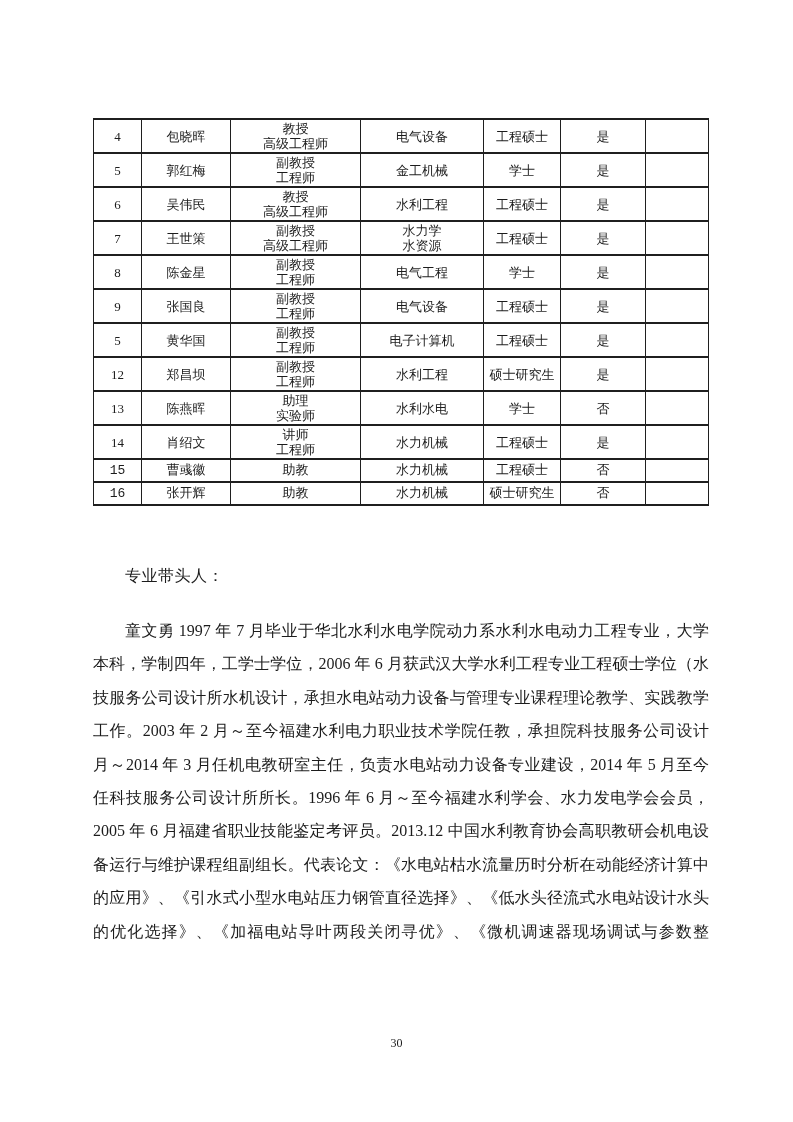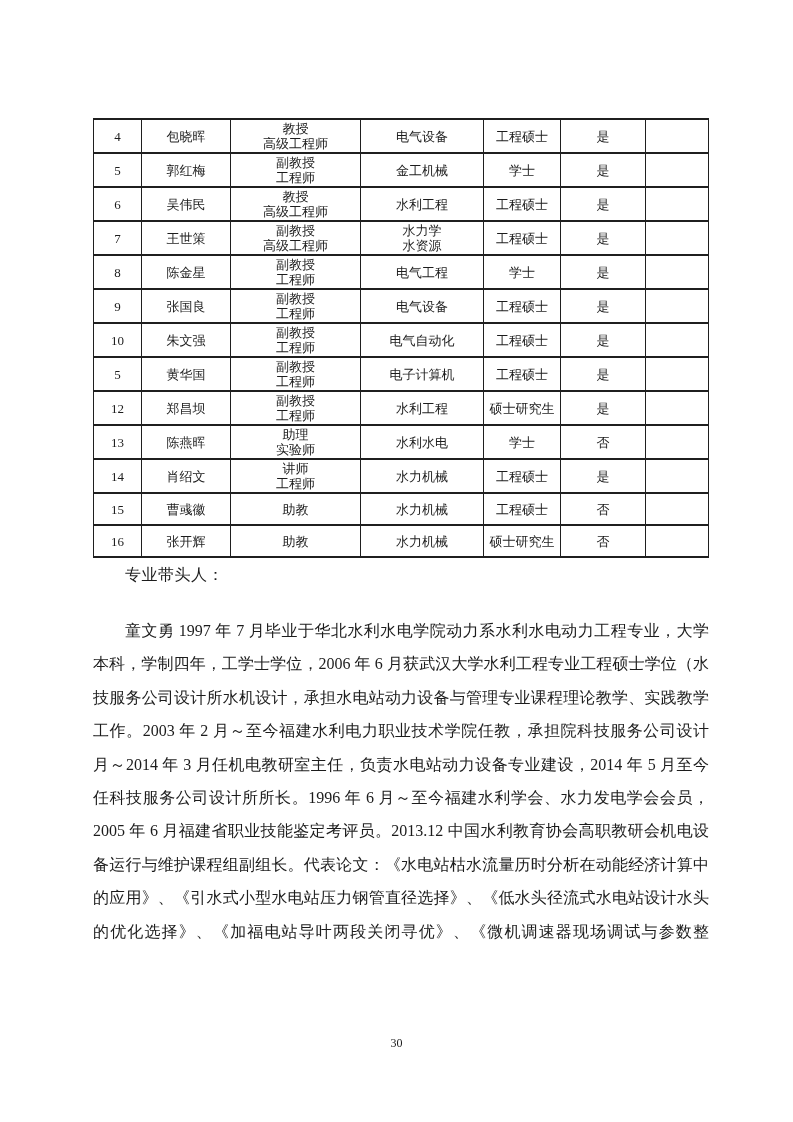--- a/index.html
+++ b/index.html
@@ -30,29 +30,28 @@
     border-top: 2px solid #1f1f1f;
     border-bottom: 2px solid #1f1f1f;
     text-align: center;
     vertical-align: middle;
     font-size: 13px;
     line-height: 15px;
     padding: 1px 0;
     overflow: hidden;
   }
   .doc-table tr.r2 { height: 31px; }
-  .doc-table tr.r1 { height: 32px; }
+  .doc-table tr.r1 { height: 23px; font-family: Liberation Mono, monospace; }
   .heading {
     position: absolute;
     left: 125px;
     top: 565px;
     font-size: 16px;
     line-height: 22px;
     letter-spacing: 0.5px;
-    font-family: Liberation Mono, monospace;
   }
   .para {
     position: absolute;
     left: 93px;
     top: 588px;
     width: 616px;
   }
   .pline {
     font-size: 16px;
     line-height: 33.4px;
@@ -164,35 +163,20 @@
       </tr>
       <tr class="r2">
         <td>9</td>
         <td>张国良</td>
         <td>
             <div>副教授</div>
             <div>工程师</div>
           </td>
         <td>
             <div>电气设备</div>
-            <div></div>
-          </td>
-        <td>工程硕士</td>
-        <td>是</td>
-        <td></td>
-      </tr>
-      <tr class="r2">
-        <td>10</td>
-        <td>朱文强</td>
-        <td>
-            <div>副教授</div>
-            <div>工程师</div>
-          </td>
-        <td>
-            <div>电气自动化</div>
             <div></div>
           </td>
         <td>工程硕士</td>
         <td>是</td>
         <td></td>
       </tr>
       <tr class="r2">
         <td>5</td>
         <td>黄华国</td>
         <td>

